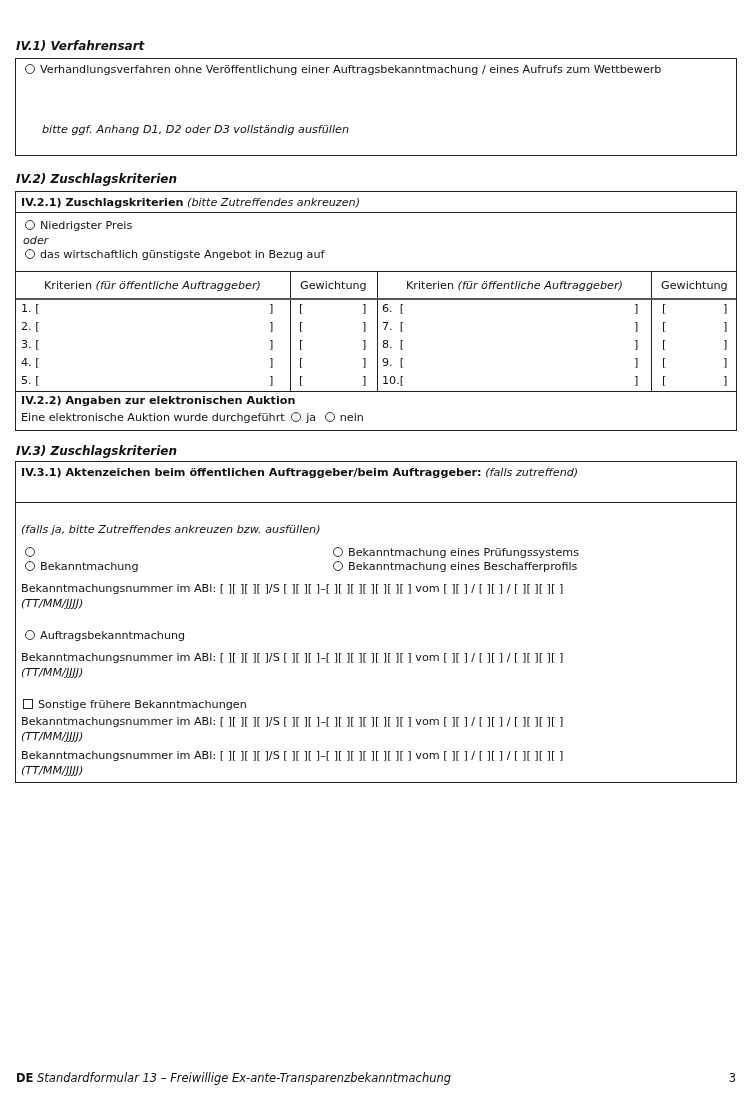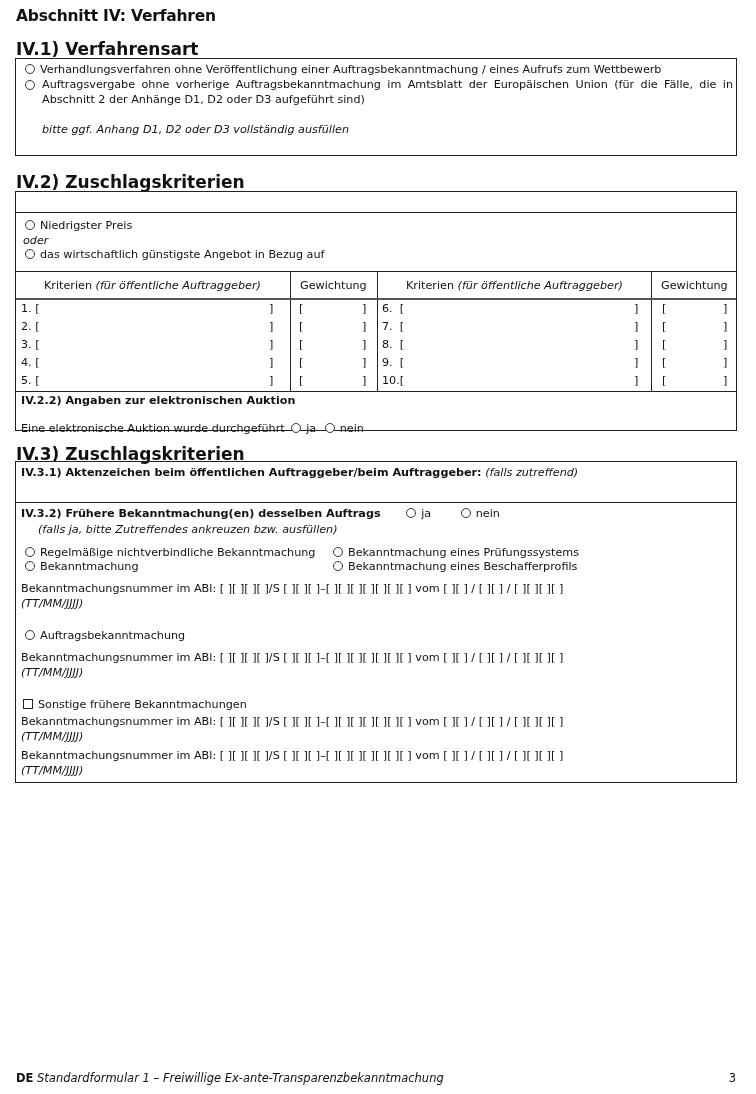--- a/index.html
+++ b/index.html
@@ -3,21 +3,21 @@
 <meta charset="utf-8">
 <style>
   html, body { margin: 0; padding: 0; background: #ffffff; }
   body {
     width: 756px; height: 1094px; position: relative; overflow: hidden;
     font-family: "DejaVu Sans", sans-serif; color: #111;
     font-size: 11.2px;
   }
   .page { position: absolute; left: 0; top: 0; width: 756px; height: 1094px; }
   .h1 { position: absolute; left: 16px; top: 7px; font-size: 15.5px; font-weight: bold; letter-spacing: -0.2px; }
-  .h2 { position: absolute; left: 16px; font-size: 17px; font-weight: bold; }
+  .h2 { position: absolute; left: 16px; font-size: 12px; font-weight: bold; font-style: italic; }
   .box { position: absolute; left: 15px; width: 722px; border: 1px solid #222; box-sizing: border-box; }
   .line { position: absolute; white-space: nowrap; line-height: 14px; }
   .radio {
     display: inline-block; width: 10px; height: 10px; border: 1px solid #333; border-radius: 50%;
     vertical-align: -1px; margin-right: 5px; box-sizing: border-box; background: #fff;
   }
   .check {
     display: inline-block; width: 10px; height: 10px; border: 1px solid #222;
     vertical-align: -1px; margin-right: 5px; box-sizing: border-box; background: #fff;
   }
@@ -29,36 +29,35 @@
   .vr { position: absolute; width: 0; border-left: 1px solid #222; }
   .cell-txt { position: absolute; white-space: nowrap; line-height: 14px; }
   .footer { position: absolute; top: 1071px; left: 16px; right: 20px; font-size: 11.5px; }
   .footer .num { position: absolute; right: 0; top: 0; }
 </style>
 </head>
 <body>
 
 <div class="page">
 
-  <div class="h1">Abschnitt IV: Verfahren</div>
 
   <div class="h2" style="top:39px;">IV.1) Verfahrensart</div>
   <div class="box" style="top:58px; height:98px;">
     <div class="line" style="left:9px; top:4px;">
       <span class="radio"></span><span>Verhandlungsverfahren ohne Veröffentlichung einer Auftragsbekanntmachung / eines Aufrufs zum Wettbewerb</span>
     </div>
-    <div class="line" style="left:9px; top:19px; width:708px;">
-      <span class="radio" style="position:absolute; left:0; top:2px;"></span>
-      <div class="justify" style="margin-left:17px; line-height:14.5px;">Auftragsvergabe ohne vorherige Auftragsbekanntmachung im Amtsblatt der Europäischen Union (für die Fälle, die in Abschnitt 2 der Anhänge D1, D2 oder D3 aufgeführt sind)</div>
-    </div>
     <div class="line i" style="left:26px; top:64px;">bitte ggf. Anhang D1, D2 oder D3 vollständig ausfüllen</div>
   </div>
 
   <div class="h2" style="top:172px;text-align:center;">IV.2) Zuschlagskriterien</div>
   <div class="box" style="top:191px; height:240px;">
+    <div class="line" style="left:5px; top:4px;">
+      <span class="b">IV.2.1) Zuschlagskriterien</span>
+      <span class="i">(bitte Zutreffendes ankreuzen)</span>
+    </div>
     <div class="hr" style="top:20px;"></div>
     <div class="line" style="left:9px; top:27px;">
       <span class="radio"></span><span>Niedrigster Preis</span>
     </div>
     <div class="line i" style="left:7px; top:42px;">oder</div>
     <div class="line" style="left:9px; top:56px;">
       <span class="radio"></span><span>das wirtschaftlich günstigste Angebot in Bezug auf</span>
     </div>
     <div class="hr" style="top:79px;"></div>
 
@@ -155,45 +154,40 @@
           <div class="cell-txt" style="left:257px; top:0;">]</div>
         </div>
         <div class="cell-txt" style="left:635px; top:182px; width:87px; height:18px;">
           <div class="cell-txt" style="left:11px; top:0;">[</div>
           <div class="cell-txt" style="left:72px; top:0;">]</div>
         </div>
       </div>
 
     <div class="hr" style="top:199px;"></div>
     <div class="line b" style="left:5px; top:202px;">IV.2.2) Angaben zur elektronischen Auktion</div>
-    <div class="line" style="left:5px; top:219px;margin-top:11px;">
+    <div class="line" style="left:5px; top:219px;">
       <span>Eine elektronische Auktion wurde durchgeführt</span>
       <span class="radio" style="margin-left:3px;"></span><span>ja</span>
       <span class="radio" style="margin-left:5px;"></span><span>nein</span>
     </div>
   </div>
 
   <div class="h2" style="top:444px;">IV.3) Zuschlagskriterien</div>
   <div class="box" style="top:461px; height:322px;">
     <div class="line" style="left:5px; top:4px;">
       <span class="b">IV.3.1) Aktenzeichen beim öffentlichen Auftraggeber/beim Auftraggeber:</span>
       <span class="i">(falls zutreffend)</span>
     </div>
     <div style="position:absolute; left:0; right:0; top:20px; height:20px;"></div>
     <div class="hr" style="top:40px;"></div>
 
-    <div class="line" style="left:5px; top:45px;">
-      <span class="b">IV.3.2) Frühere Bekanntmachung(en) desselben Auftrags</span>
-      <span class="radio" style="margin-left:22px;"></span><span>ja</span>
-      <span class="radio" style="margin-left:26px;"></span><span>nein</span>
-    </div>
-    <div class="line i" style="left:22px; top:61px;">(falls ja, bitte Zutreffendes ankreuzen bzw. ausfüllen)</div>
+    <div class="line i" style="left:5px; top:61px;">(falls ja, bitte Zutreffendes ankreuzen bzw. ausfüllen)</div>
 
     <div class="line" style="left:9px; top:84px;">
-      <span class="radio"></span><span>Regelmäßige nichtverbindliche Bekanntmachung</span>
+      <span class="radio"></span>
     </div>
     <div class="line" style="left:9px; top:98px;">
       <span class="radio"></span><span>Bekanntmachung</span>
     </div>
     <div class="line" style="left:317px; top:84px;">
       <span class="radio"></span><span>Bekanntmachung eines Prüfungssystems</span>
     </div>
     <div class="line" style="left:317px; top:98px;">
       <span class="radio"></span><span>Bekanntmachung eines Beschafferprofils</span>
     </div>
@@ -224,16 +218,16 @@
     <div class="line i" style="left:5px; top:268px;">(TT/MM/JJJJ)</div>
     <div class="line" style="left:5px; top:287px;">
       <span>Bekanntmachungsnummer im ABl:</span>
       <span>[  ][  ][  ][  ]/S [  ][  ][  ]–[  ][  ][  ][  ][  ][  ][  ] vom [  ][  ] / [  ][  ] / [  ][  ][  ][  ]</span>
     </div>
     <div class="line i" style="left:5px; top:302px;">(TT/MM/JJJJ)</div>
   </div>
 
   <div class="footer">
     <span class="b">DE</span>
-    <span class="i">Standardformular 1 – Freiwillige Ex-ante-Transparenzbekanntmachung</span>
+    <span class="i">Standardformular 13 – Freiwillige Ex-ante-Transparenzbekanntmachung</span>
     <span class="num">3</span>
   </div>
 </div>
 
 </body></html>

